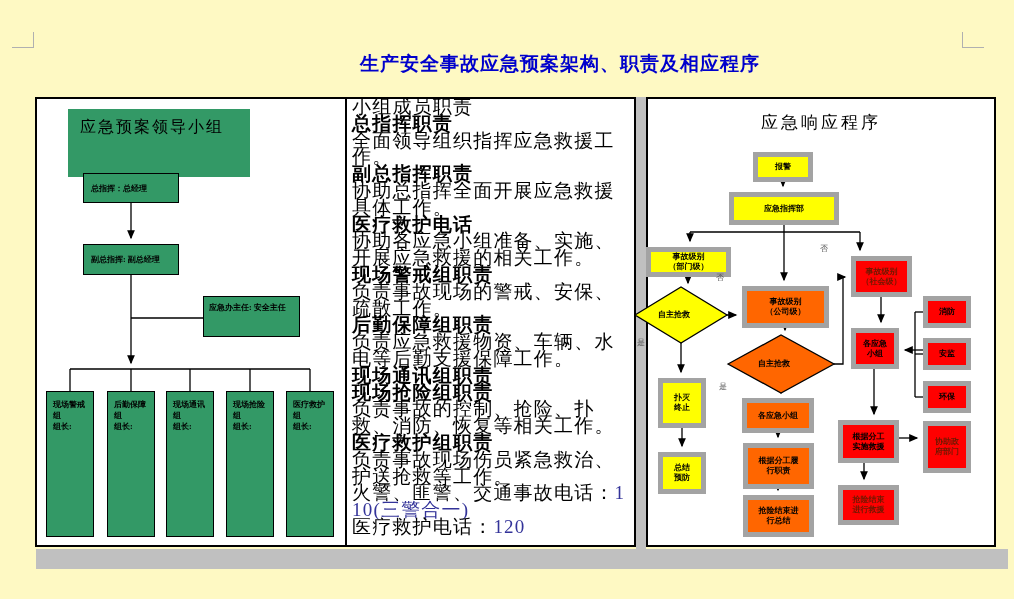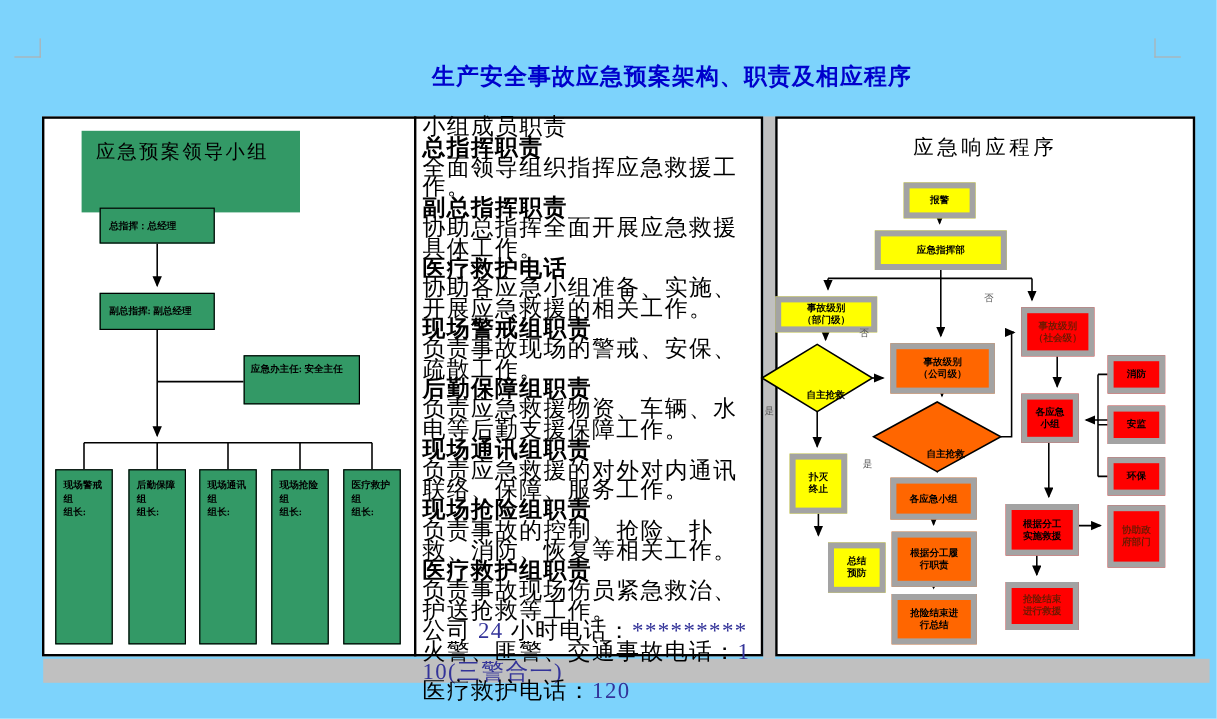--- a/index.html
+++ b/index.html
@@ -1,16 +1,16 @@
 <!DOCTYPE html>
 <html><head>
 <meta charset="utf-8">
 <style>
   html,body{margin:0;padding:0;}
-  .screen{position:relative;width:1014px;height:599px;background:#7dd3fc;overflow:hidden;
+  .screen{position:relative;width:1014px;height:599px;background:#fef9c3;overflow:hidden;
           font-family:"Liberation Serif","DejaVu Serif",serif;color:#000;}
   
   .mark{position:absolute;background:#b0b0b0;}
   
   .doc-title{position:absolute;left:360px;top:51px;font-size:19px;font-weight:bold;
              color:#0000cc;letter-spacing:1px;white-space:nowrap;}
   
   .lm-table{position:absolute;left:35px;top:97px;width:601px;height:450px;border:2px solid #000;box-sizing:border-box;background:#fff;}
   .lm-divider{position:absolute;left:345px;top:97px;width:2px;height:450px;background:#000;}
   .gray-strip{position:absolute;left:636px;top:97px;width:10px;height:452px;background:#c0c0c0;}
@@ -32,21 +32,21 @@
   .num{color:#333399;}
   
   .flow-title{position:absolute;left:696px;top:111px;width:250px;text-align:center;
               font-size:17px;letter-spacing:3px;}
   .node{position:absolute;border:5px solid #a3a3a3;box-sizing:border-box;display:flex;align-items:center;
         justify-content:center;text-align:center;font-size:8px;font-weight:bold;line-height:10px;white-space:pre-line;}
   .yellow{background:#ffff00;}
   .orange{background:#ff6600;}
   .red{background:#ff0000;}
   .t-maroon{color:#701800;}
-  .dlab{position:absolute;width:46px;text-align:right;font-size:8px;font-weight:bold;margin-top:15px;}
+  .dlab{position:absolute;width:46px;text-align:left;font-size:8px;font-weight:bold;}
   .blab{position:absolute;font-size:8px;color:#555;}
 </style>
 </head>
 <body>
 
 <div class="screen">
 
   <div class="mark" style="left:12px;top:47px;width:22px;height:1px;"></div>
   <div class="mark" style="left:33px;top:32px;width:1px;height:16px;"></div>
   <div class="mark" style="left:962px;top:47px;width:22px;height:1px;"></div>
@@ -100,26 +100,24 @@
     <div>全面领导组织指挥应急救援工作。</div>
     <div class="b">副总指挥职责</div>
     <div>协助总指挥全面开展应急救援具体工作。</div>
     <div class="b">医疗救护电话</div>
     <div>协助各应急小组准备、实施、开展应急救援的相关工作。</div>
     <div class="b">现场警戒组职责</div>
     <div>负责事故现场的警戒、安保、疏散工作。</div>
     <div class="b">后勤保障组职责</div>
     <div>负责应急救援物资、车辆、水电等后勤支援保障工作。</div>
     <div class="b">现场通讯组职责</div>
-    <div>负责应急救援的对外对内通讯联络、保障、服务工作。</div>
     <div class="b">现场抢险组职责</div>
     <div>负责事故的控制、抢险、扑救、消防、恢复等相关工作。</div>
     <div class="b">医疗救护组职责</div>
     <div>负责事故现场伤员紧急救治、护送抢救等工作。</div>
-    <div><span>公司 </span><span class="num">24</span><span> 小时电话：</span><span class="num">*********</span></div>
     <div><span>火警、匪警、交通事故电话：</span><span class="num">110(三警合一)</span></div>
     <div><span>医疗救护电话：</span><span class="num">120</span></div>
   </div>
 
   <div class="flow-title">应急响应程序</div>
 
   <svg class="wires" style="left:646px;top:97px;" width="350" height="450" viewBox="0 0 350 450">
     <g stroke="#000" stroke-width="1.3" fill="none">
       <path d="M137,85 V89" marker-end="url(#ah)"></path>
       <path d="M138,128 V135"></path>
@@ -150,21 +148,21 @@
     <polygon points="82,267 135,238 188,267 135,296" fill="#ff6600" stroke="#000" stroke-width="1.3"></polygon>
   </svg>
 
   <div class="node yellow" style="left:753px;top:152px;width:60px;height:30px;">报警</div>
   <div class="node yellow" style="left:729px;top:192px;width:110px;height:33px;">应急指挥部</div>
   <div class="node yellow" style="left:646px;top:247px;width:85px;height:30px;">事故级别
 （部门级）</div>
   <div class="dlab" style="left:658px;top:309px;">自主抢救</div>
   <div class="node yellow" style="left:658px;top:378px;width:48px;height:50px;">扑灭
 终止</div>
-  <div class="node yellow" style="left:690px;top:452px;width:48px;height:42px;">总结
+  <div class="node yellow" style="left:658px;top:452px;width:48px;height:42px;">总结
 预防</div>
 
   <div class="node orange" style="left:742px;top:286px;width:87px;height:42px;">事故级别
 （公司级）</div>
   <div class="dlab" style="left:758px;top:358px;">自主抢救</div>
   <div class="node orange" style="left:742px;top:398px;width:72px;height:35px;">各应急小组</div>
   <div class="node orange" style="left:743px;top:443px;width:71px;height:46px;">根据分工履
 行职责</div>
   <div class="node orange" style="left:743px;top:495px;width:71px;height:42px;">抢险结束进
 行总结</div>

